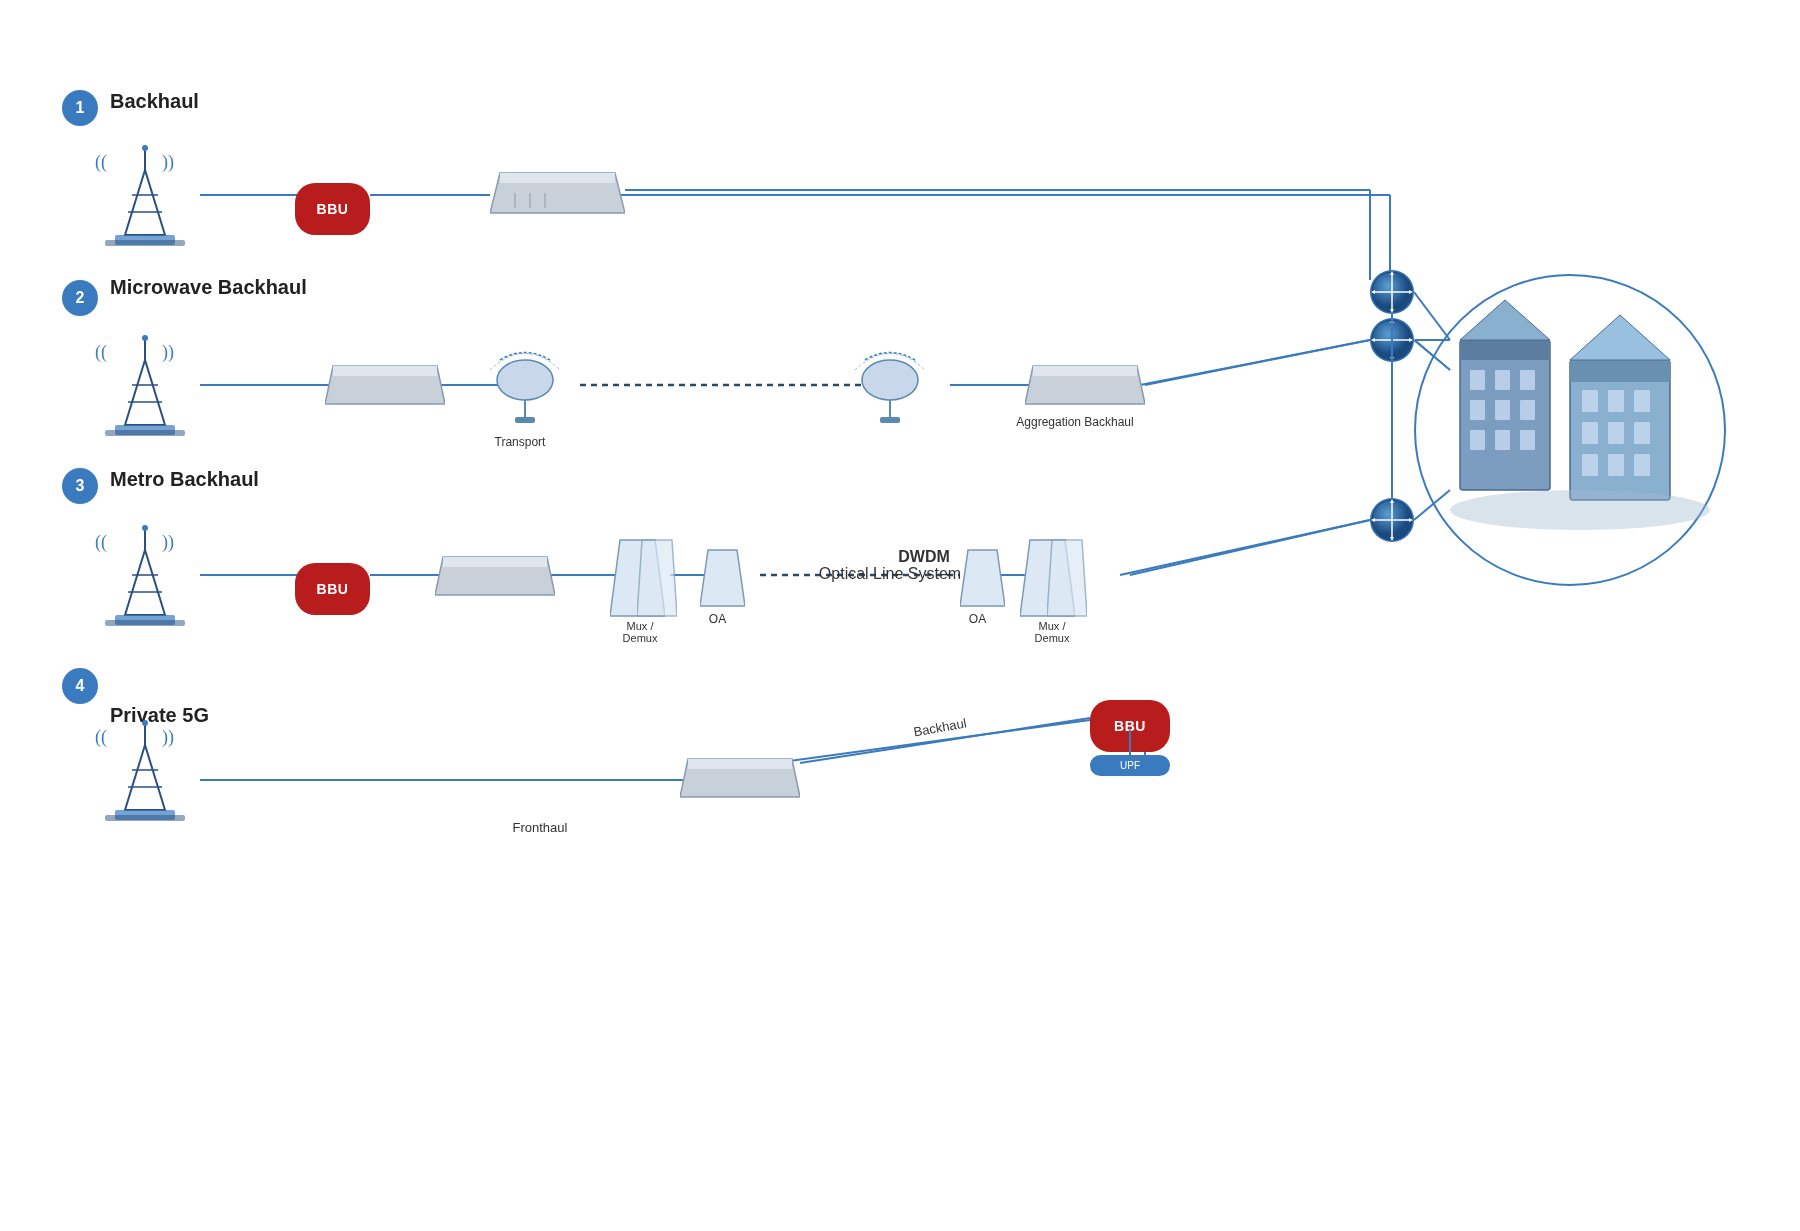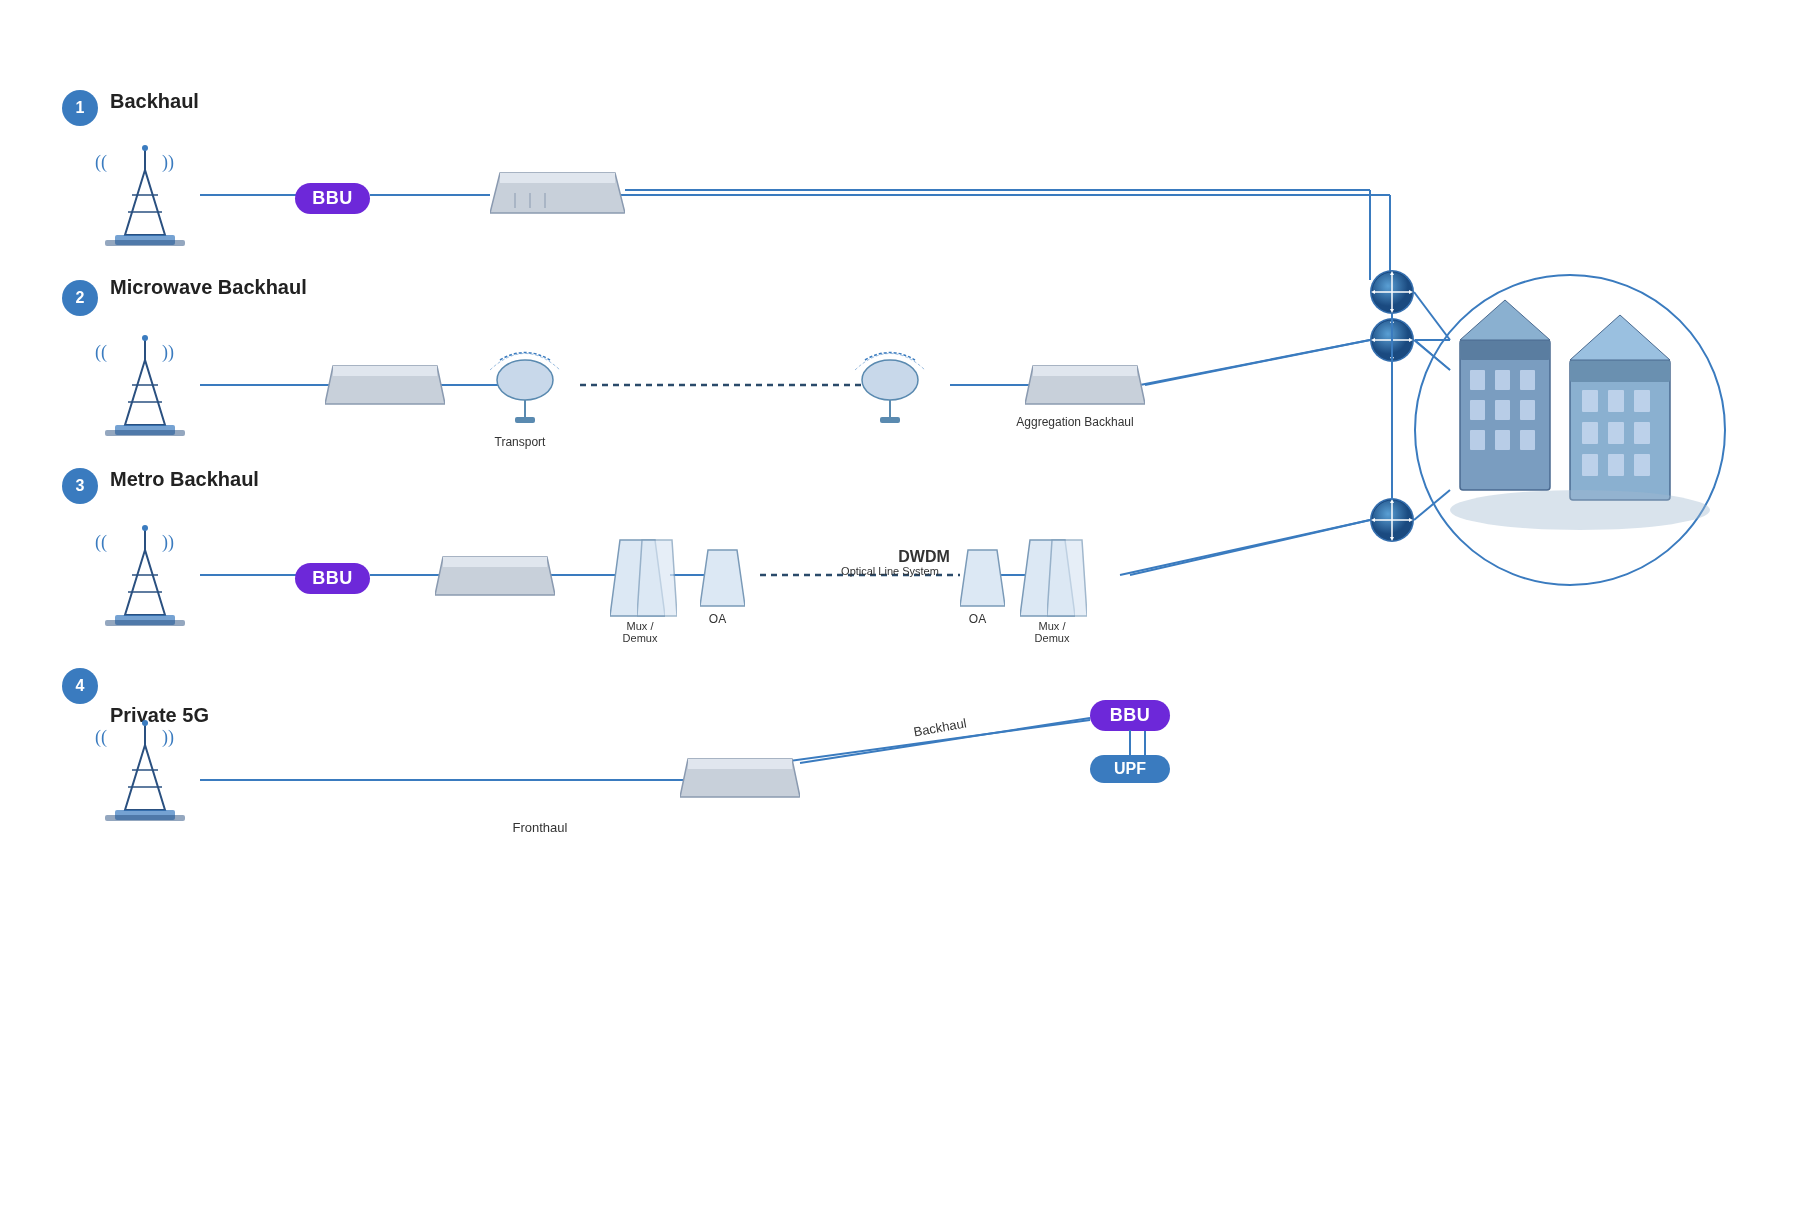--- a/index.html
+++ b/index.html
@@ -40,37 +40,37 @@
     .section-label {
       position: absolute;
       font-size: 20px;
       font-weight: 700;
       color: #222;
     }
 
     
     .bbu-pill {
       position: absolute;
-      background: #6d28d9;
+      background: #b91c1c;
       color: #fff;
       border-radius: 20px;
-      font-size: 18px;
+      font-size: 14px;
       font-weight: 600;
-      padding: 5px 16px;
+      padding: 18px 16px;
       text-align: center;
       letter-spacing: 0.5px;
     }
     
     .upf-pill {
       position: absolute;
       background: #3a7bbf;
       color: #fff;
       border-radius: 20px;
-      font-size: 16px;
-      font-weight: 700;
+      font-size: 10px;
+      font-weight: 400;
       padding: 5px 16px;
       text-align: center;
     }
 
     
     .diagram-label {
       position: absolute;
       font-size: 12px;
       color: #333;
       text-align: center;
@@ -406,21 +406,21 @@
   <div style="position:absolute; left:700px; top:548px;">
     <svg width="45" height="60" viewBox="0 0 45 60">
       <polygon points="8,2 37,2 45,58 0,58" fill="#dce8f4" stroke="#7a9ab8" stroke-width="1.5"></polygon>
     </svg>
   </div>
   <div class="diagram-label" style="left:695px; top:612px; width:45px;">OA</div>
 
   <div class="diagram-label" style="left:844px; top:548px; width:160px; font-size:16px; font-weight:600;">
     <span>DWDM</span>
   </div>
-  <div class="diagram-label" style="left:790px; top:565px; width:200px; font-size:11px;">
+  <div class="diagram-label" style="left:790px; top:565px; width:200px; font-size:16px;">
     <span>Optical Line System</span>
   </div>
 
   <div style="position:absolute; left:960px; top:548px;">
     <svg width="45" height="60" viewBox="0 0 45 60">
       <polygon points="8,2 37,2 45,58 0,58" fill="#dce8f4" stroke="#7a9ab8" stroke-width="1.5"></polygon>
     </svg>
   </div>
   <div class="diagram-label" style="left:955px; top:612px; width:45px;">OA</div>
 

